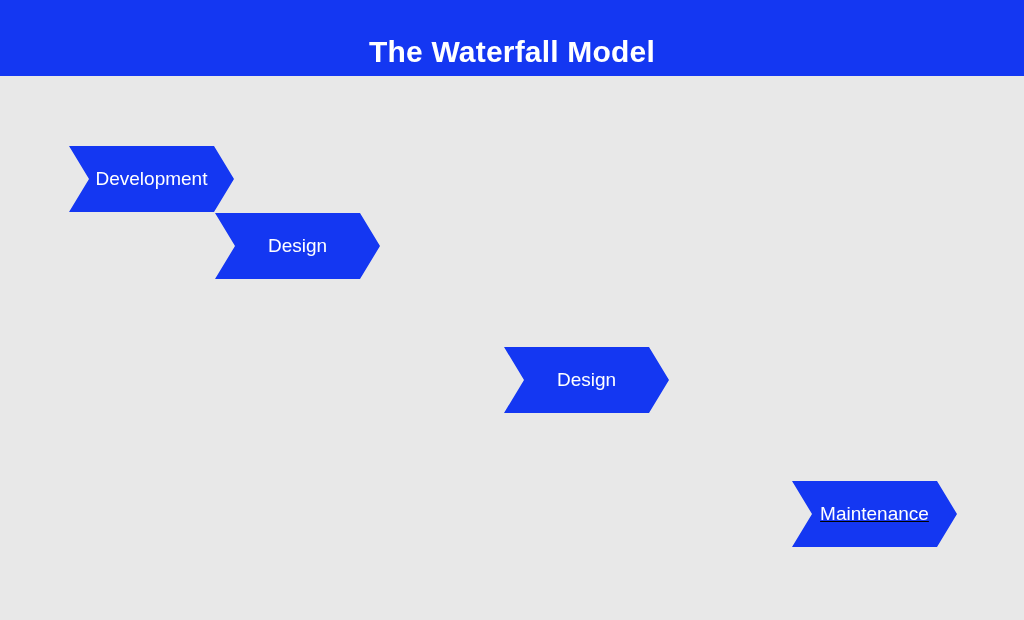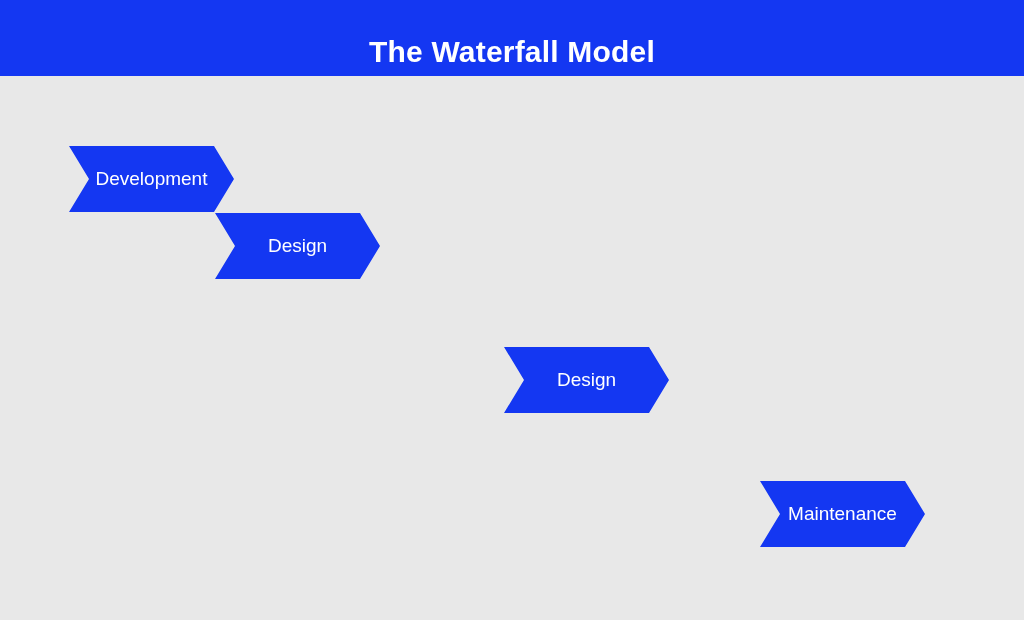--- a/index.html
+++ b/index.html
@@ -70,21 +70,21 @@
     font-weight: 400;
     white-space: nowrap;
   }
 
   
   .step-0 { left:  69px; top:  70px; }
   .step-1 { left: 215px; top: 137px; }
   .step-2 { left: 359px; top: 204px; }
   .step-3 { left: 504px; top: 271px; }
   .step-4 { left: 648px; top: 338px; }
-  .step-5 { left: 760px; top: 405px; }
+  .step-5 { left: 792px; top: 405px; text-decoration: underline; }
 </style>
 </head>
 <body>
 
 <div class="page">
 
   <header class="header">
     <h1 class="title">The Waterfall Model</h1>
   </header>
 

